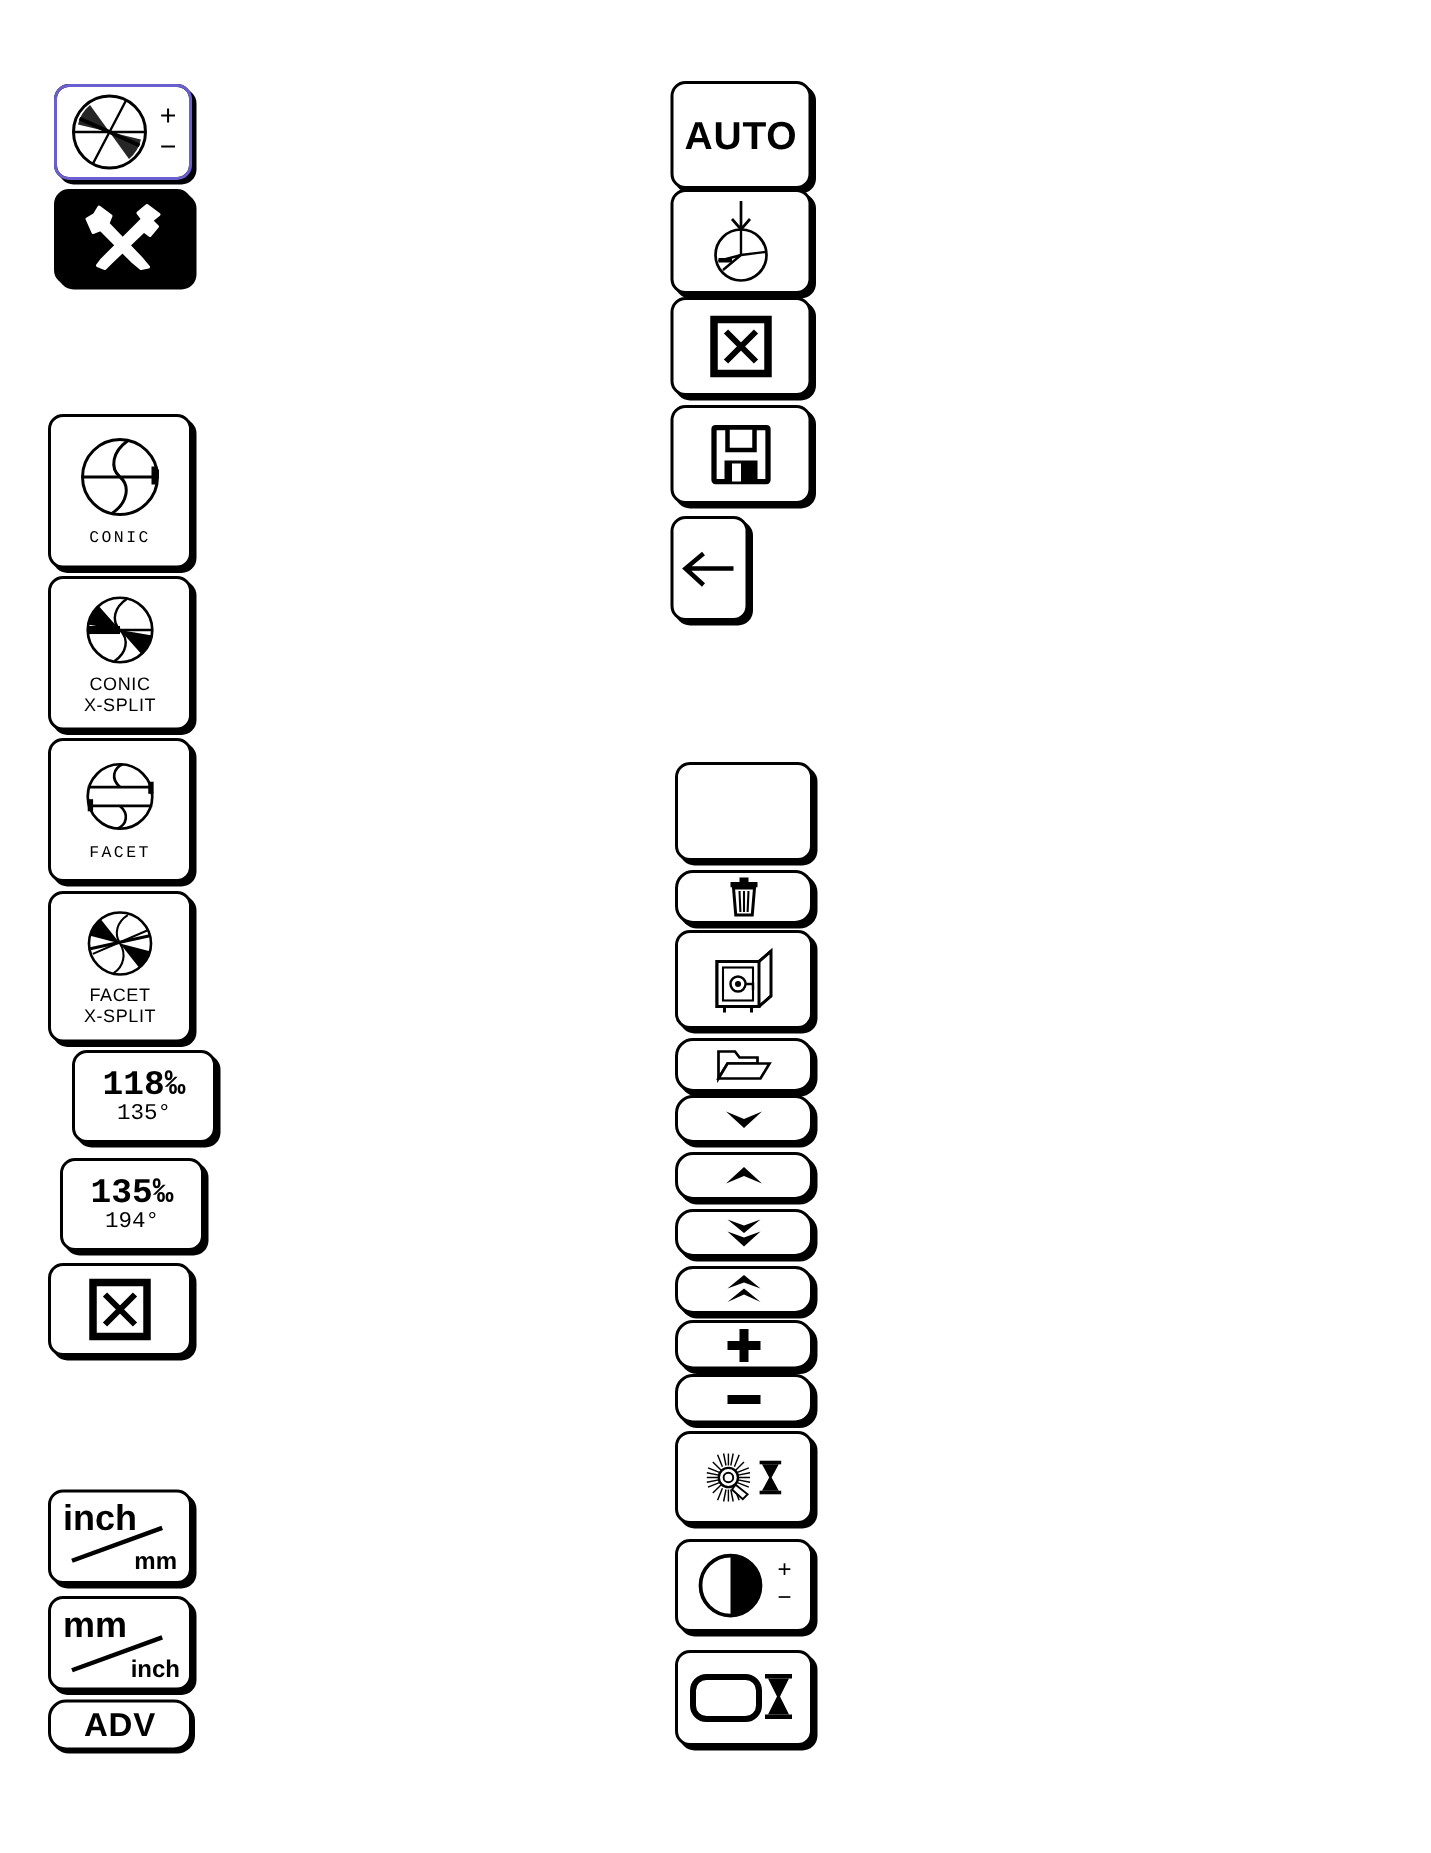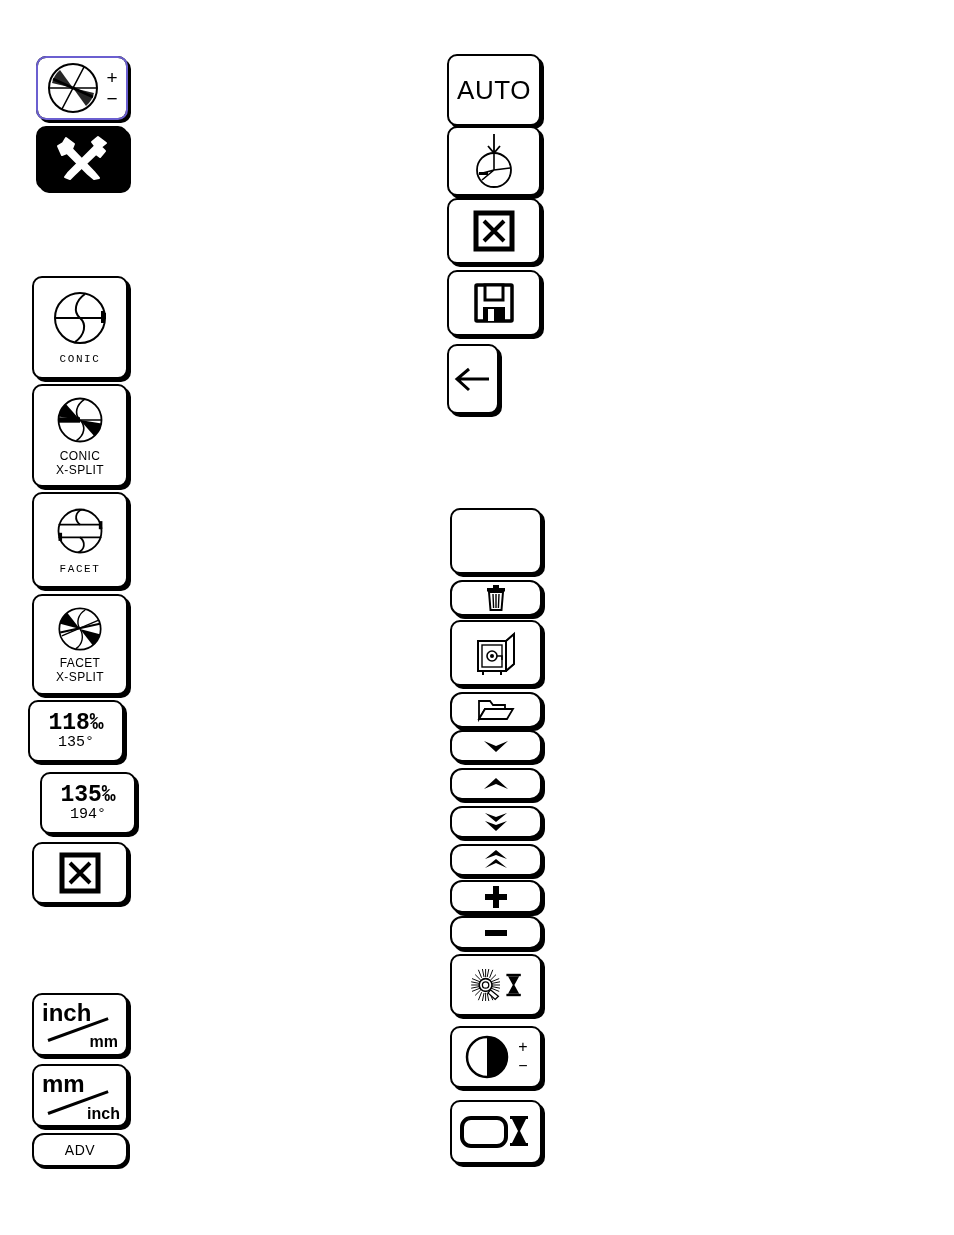--- a/index.html
+++ b/index.html
@@ -25,21 +25,21 @@
     color: #000;
     user-select: none;
   }
   .btn.dark { background: #000000; color: #ffffff; }
   .btn.sel  { outline: 2px solid #6b5fd0; outline-offset: -2px; }
   .btn.flat { box-shadow: 2px 2px 0 0 #000000; }
   .btn.thin { border-radius: 12px; }
 
   .lbl { font-size: 11px; letter-spacing: 1.6px; font-family: "Liberation Mono", monospace; line-height: 1.15; }
   .lbl2 { font-size: 12px; letter-spacing: .4px; line-height: 1.15; }
-  .big  { font-size: 26px; font-weight: normal; letter-spacing: .5px; }
+  .big  { font-size: 26px; font-weight: bold; letter-spacing: .5px; }
   .ang  { font-family: "Liberation Mono", monospace; line-height: 1.05; }
   .ang .a1 { font-size: 23px; font-weight: bold; }
   .ang .a2 { font-size: 15px; }
   .unit  { position: relative; width: 100%; height: 100%; text-decoration: underline; }
   .unit .u1 { position: absolute; font-size: 24px; font-weight: bold; }
   .unit .u2 { position: absolute; font-size: 16px; font-weight: bold; }
   .unit .slash { position: absolute; background: #000; }
 
   .row { display: flex; align-items: center; justify-content: center; gap: 6px; width: 100%; height: 100%; }
   .pm { display: flex; flex-direction: column; gap: 6px; font-size: 19px; line-height: .8; }
@@ -134,21 +134,21 @@
         <path d="M8 37 L50 19" stroke="#000" stroke-width="1.6"></path>
         <path d="M29 29 C34 37 32 47 24 52 M29 29 C24 21 27 12 35 7" stroke="#000" stroke-width="1.6" fill="none"></path>
       </svg>
     </span>
     <div style="margin-top:3px; text-align:center;">
       <div class="lbl2">FACET</div>
       <div class="lbl2">X-SPLIT</div>
     </div>
   </div>
 
-  <div class="btn ang" style="left:28px; top:700px; width:96px; height:62px;">
+  <div class="btn ang" style="left:48px; top:700px; width:96px; height:62px;">
     <div class="a1">118‰</div>
     <div class="a2">135°</div>
   </div>
 
   <div class="btn ang" style="left:40px; top:772px; width:96px; height:62px;">
     <div class="a1">135‰</div>
     <div class="a2">194°</div>
   </div>
 
   <div class="btn" style="left:32px; top:842px; width:96px; height:62px;">
@@ -170,21 +170,21 @@
 
   <div class="btn" style="left:32px; top:1064px; width:96px; height:63px;">
     <div class="unit">
       <span class="u1" style="left:8px; top:4px;">mm</span>
       <span class="slash" style="left:14px; top:46px; width:64px; height:3px; transform:rotate(-20deg); transform-origin:left center;"></span>
       <span class="u2" style="right:6px; bottom:2px;">inch</span>
     </div>
   </div>
 
   <div class="btn thin flat" style="left:32px; top:1133px; width:96px; height:34px;">
-    <span class="big" style="font-size:14px;">ADV</span>
+    <span class="big" style="font-size:22px;">ADV</span>
   </div>
 
   <div class="btn" style="left:447px; top:54px; width:94px; height:72px;">
     <span class="big">AUTO</span>
   </div>
 
   <div class="btn" style="left:447px; top:126px; width:94px; height:70px;">
     <span>
       <svg class="glyph" width="56" height="58" viewBox="0 0 56 58">
         <path d="M28 2 L28 20 M22 14 L28 21 L34 14" stroke="#000" stroke-width="1.8" fill="none"></path>

